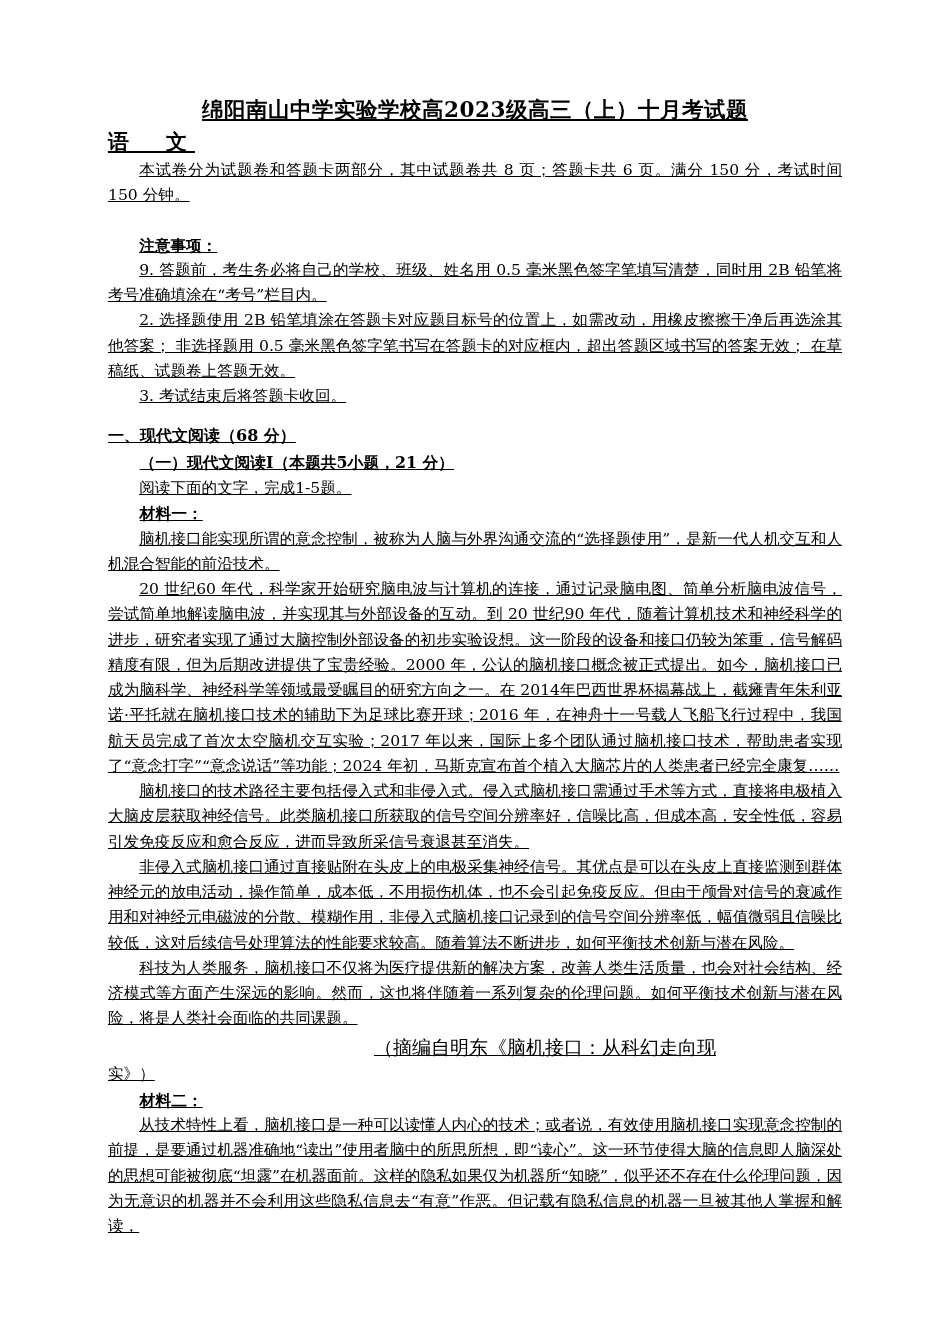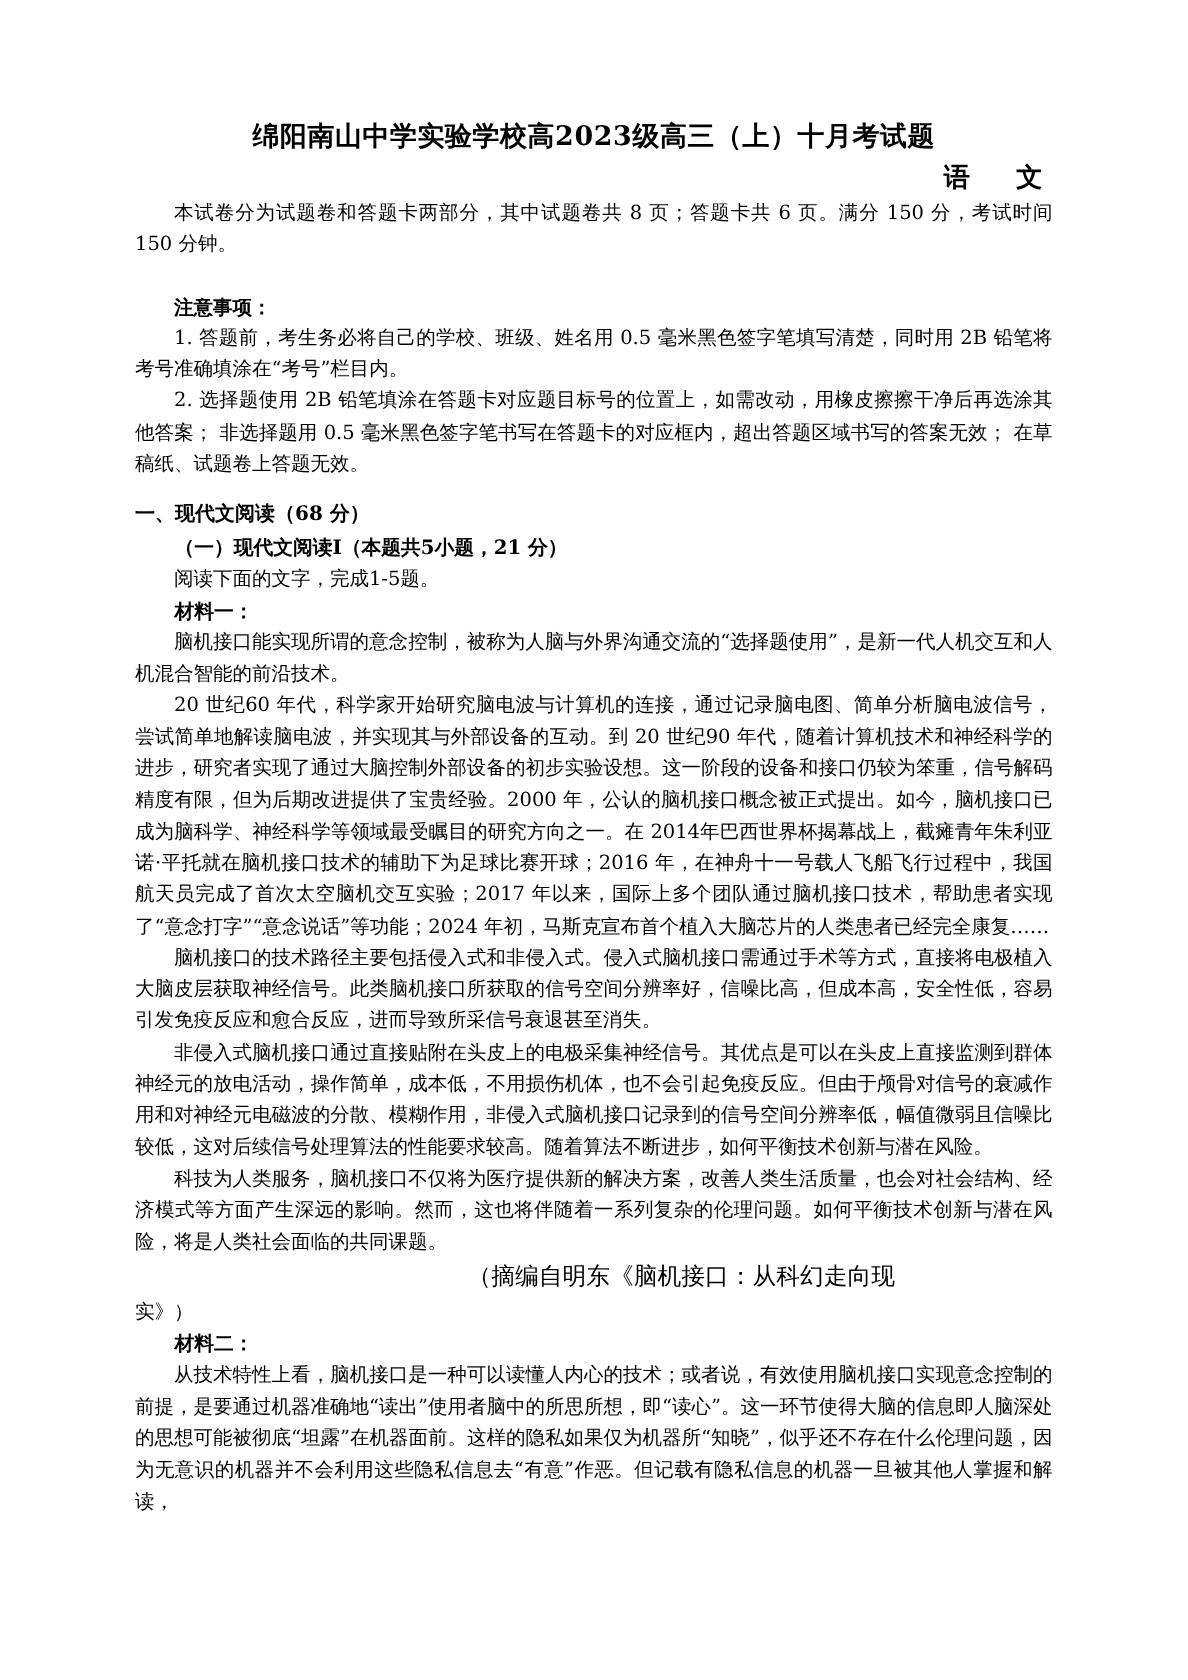--- a/index.html
+++ b/index.html
@@ -12,31 +12,32 @@
     height: 1344px;
     font-family: "DejaVu Serif", "Liberation Serif", serif;
     color: #000000;
   }
   .page {
     position: relative;
     width: 950px;
     height: 1344px;
     box-sizing: border-box;
     padding: 95px 108px 40px 108px;
+    text-decoration: underline;
   }
   .doc-title {
     text-align: center;
     font-size: 21.5px;
     font-weight: bold;
     letter-spacing: 0.5px;
     line-height: 1.35;
     margin: 0;
   }
   .doc-subject {
-    text-align: right;
+    text-align: left;
     font-size: 21px;
     font-weight: bold;
     letter-spacing: 8px;
     margin: 4px 0 2px 0;
   }
   .byline {
     display: flex;
     font-size: 15.5px;
     line-height: 1.55;
     margin: 4px 0 0 0;
@@ -91,22 +92,23 @@
 
 <div class="page">
 
   <h1 class="doc-title">绵阳南山中学实验学校高2023级高三（上）十月考试题</h1>
   <div class="doc-subject">语　文</div>
 
 
   <p class="indent2">本试卷分为试题卷和答题卡两部分，其中试题卷共 8 页；答题卡共 6 页。满分 150 分，考试时间 150 分钟。</p>
 
   <p class="notice" style="text-indent:2em;margin-top:24px;">注意事项：</p>
-  <p class="indent2">1. 答题前，考生务必将自己的学校、班级、姓名用 0.5 毫米黑色签字笔填写清楚，同时用 2B 铅笔将考号准确填涂在“考号”栏目内。</p>
+  <p class="indent2">9. 答题前，考生务必将自己的学校、班级、姓名用 0.5 毫米黑色签字笔填写清楚，同时用 2B 铅笔将考号准确填涂在“考号”栏目内。</p>
   <p class="indent2">2.  选择题使用 2B 铅笔填涂在答题卡对应题目标号的位置上，如需改动，用橡皮擦擦干净后再选涂其他答案；  非选择题用 0.5 毫米黑色签字笔书写在答题卡的对应框内，超出答题区域书写的答案无效；  在草稿纸、试题卷上答题无效。</p>
+  <p class="indent2">3. 考试结束后将答题卡收回。</p>
 
   <p class="section-head">一、现代文阅读（68 分）</p>
   <p class="sub-head">（一）现代文阅读I（本题共5小题，21 分）</p>
   <p class="indent2">阅读下面的文字，完成1-5题。</p>
 
   <p class="material-head">材料一：</p>
 
   <div class="para-block">
     <p class="indent2">脑机接口能实现所谓的意念控制，被称为人脑与外界沟通交流的“选择题使用”，是新一代人机交互和人机混合智能的前沿技术。</p>
     <p class="indent2">20 世纪60 年代，科学家开始研究脑电波与计算机的连接，通过记录脑电图、简单分析脑电波信号，尝试简单地解读脑电波，并实现其与外部设备的互动。到 20 世纪90 年代，随着计算机技术和神经科学的进步，研究者实现了通过大脑控制外部设备的初步实验设想。这一阶段的设备和接口仍较为笨重，信号解码精度有限，但为后期改进提供了宝贵经验。2000 年，公认的脑机接口概念被正式提出。如今，脑机接口已成为脑科学、神经科学等领域最受瞩目的研究方向之一。在 2014年巴西世界杯揭幕战上，截瘫青年朱利亚诺·平托就在脑机接口技术的辅助下为足球比赛开球；2016 年，在神舟十一号载人飞船飞行过程中，我国航天员完成了首次太空脑机交互实验；2017 年以来，国际上多个团队通过脑机接口技术，帮助患者实现了“意念打字”“意念说话”等功能；2024 年初，马斯克宣布首个植入大脑芯片的人类患者已经完全康复……</p>

